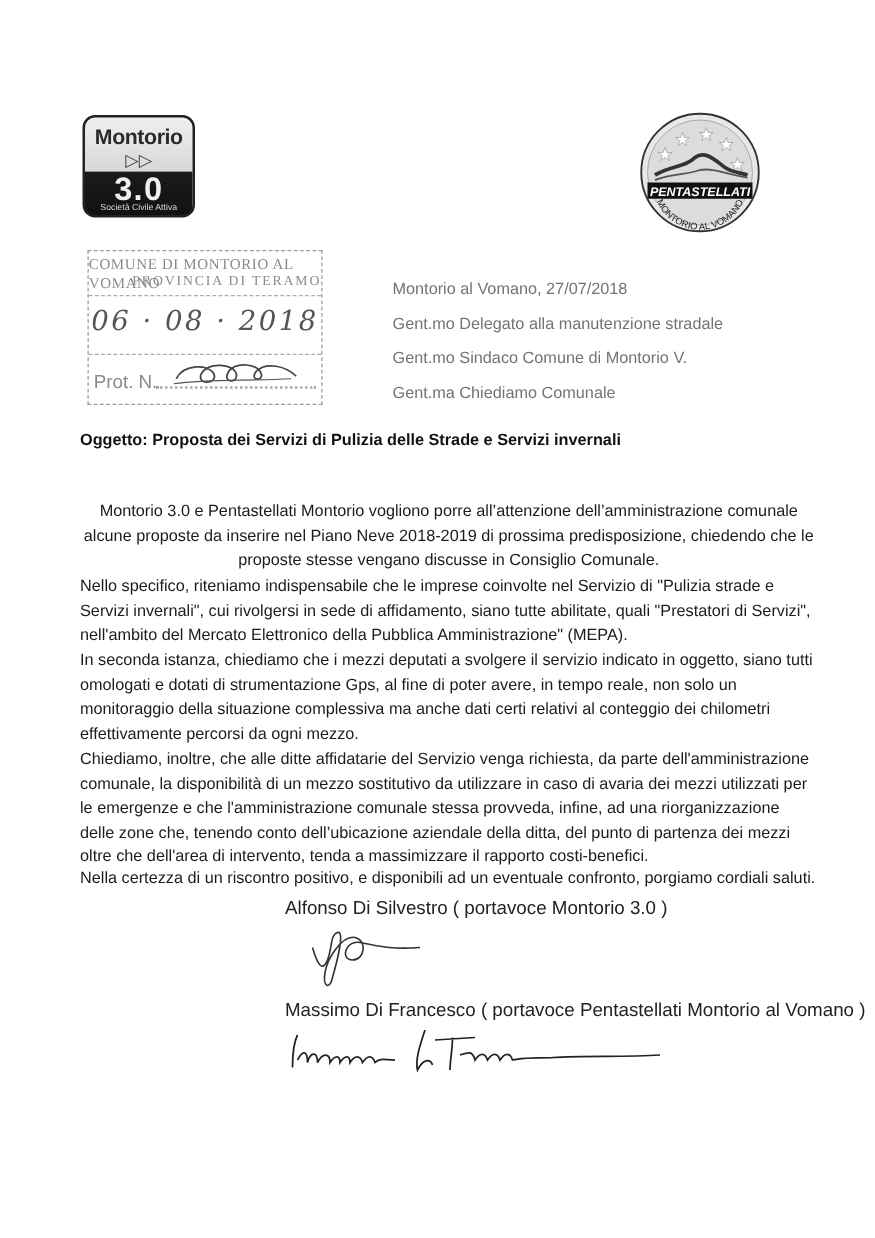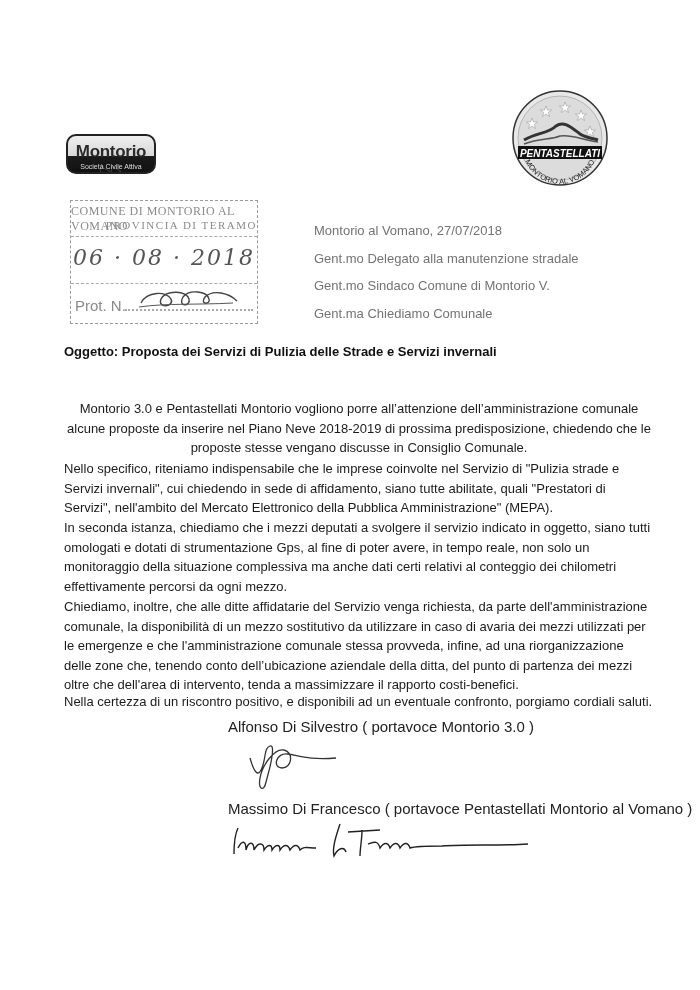--- a/index.html
+++ b/index.html
@@ -3,21 +3,21 @@
   <meta charset="utf-8">
   <style>
     html, body { margin: 0; padding: 0; background: #ffffff; }
     body { width: 700px; height: 990px; position: relative; overflow: hidden;
            font-family: "Liberation Sans", "DejaVu Sans", sans-serif; color: #1a1a1a; }
     .abs { position: absolute; }
 
     
     #logo-left { left: 66px; top: 92px; width: 90px; height: 82px; }
     #logo-left .frame { position:absolute; inset:0; border-radius: 10px; overflow:hidden;
-      border: 2px solid #222; background: linear-gradient(#efefef 0%, #d8d8d8 55%, #1b1b1b 56%, #111 100%); margin-top: 42px; }
+      border: 2px solid #222; background: linear-gradient(#efefef 0%, #d8d8d8 55%, #1b1b1b 56%, #111 100%); }
     #logo-left .title { position:absolute; top:6px; left:0; right:0; text-align:center;
       font-weight:bold; font-size:17px; color:#2a2a2a; letter-spacing:-0.3px; }
     #logo-left .ff { position:absolute; top:26px; left:0; right:0; text-align:center; font-size:14px; color:#444; }
     #logo-left .ver { position:absolute; top:44px; left:0; right:0; text-align:center;
       font-weight:bold; font-size:26px; color:#f0f0f0; letter-spacing:1px; line-height:26px; }
     #logo-left .sub { position:absolute; bottom:2px; left:0; right:0; text-align:center;
       font-size:7px; color:#ddd; }
 
     
     #logo-right { left: 510px; top: 88px; width: 100px; height: 100px; }
@@ -104,21 +104,21 @@
 <div id="recipients" class="abs">
   <div>Montorio al Vomano, 27/07/2018</div>
   <div>Gent.mo Delegato alla manutenzione stradale</div>
   <div>Gent.mo Sindaco Comune di Montorio V.</div>
   <div>Gent.ma Chiediamo Comunale</div>
 </div>
 
 <div id="subject" class="abs">Oggetto: Proposta dei Servizi di Pulizia delle Strade e Servizi invernali</div>
 
 <div id="p1" class="para">Montorio 3.0 e Pentastellati Montorio vogliono porre all’attenzione dell’amministrazione comunale alcune proposte da inserire nel Piano Neve 2018-2019 di prossima predisposizione, chiedendo che le proposte stesse vengano discusse in Consiglio Comunale.</div>
-<div id="p2" class="para">Nello specifico, riteniamo indispensabile che le imprese coinvolte nel Servizio di "Pulizia strade e Servizi invernali", cui chiedendo in sede di affidamento, siano tutte abilitate, quali "Prestatori di Servizi", nell'ambito del Mercato Elettronico della Pubblica Amministrazione" (MEPA).</div>
+<div id="p2" class="para">Nello specifico, riteniamo indispensabile che le imprese coinvolte nel Servizio di "Pulizia strade e Servizi invernali", cui rivolgersi in sede di affidamento, siano tutte abilitate, quali "Prestatori di Servizi", nell'ambito del Mercato Elettronico della Pubblica Amministrazione" (MEPA).</div>
 <div id="p3" class="para">In seconda istanza, chiediamo che i mezzi deputati a svolgere il servizio indicato in oggetto, siano tutti omologati e dotati di strumentazione Gps, al fine di poter avere, in tempo reale, non solo un monitoraggio della situazione complessiva ma anche dati certi relativi al conteggio dei chilometri effettivamente percorsi da ogni mezzo.</div>
 <div id="p4" class="para">Chiediamo, inoltre, che alle ditte affidatarie del Servizio venga richiesta, da parte dell'amministrazione comunale, la disponibilità di un mezzo sostitutivo da utilizzare in caso di avaria dei mezzi utilizzati per le emergenze e che l'amministrazione comunale stessa provveda, infine, ad una riorganizzazione delle zone che, tenendo conto dell’ubicazione aziendale della ditta, del punto di partenza dei mezzi oltre che dell'area di intervento, tenda a massimizzare il rapporto costi-benefici.</div>
 <div id="p5" class="para">Nella certezza di un riscontro positivo, e disponibili ad un eventuale confronto, porgiamo cordiali saluti.</div>
 
 <div id="sig1-name" class="abs">Alfonso Di Silvestro ( portavoce Montorio 3.0 )</div>
 <svg id="sig1-mark" class="abs" width="110" height="60">
   <path d="M10 20 C 14 34, 18 40, 22 30 C 26 20, 24 10, 30 8 C 36 6, 30 30, 26 44 C 24 54, 18 52, 20 40 C 22 28, 34 10, 44 12 C 54 14, 52 30, 42 30 C 32 30, 36 14, 48 16 C 60 18, 70 22, 96 20" fill="none" stroke="#333" stroke-width="1.3"></path>
 </svg>
 <div id="sig2-name" class="abs">Massimo Di Francesco ( portavoce Pentastellati Montorio al Vomano )</div>
 <svg id="sig2-mark" class="abs" width="320" height="44">

